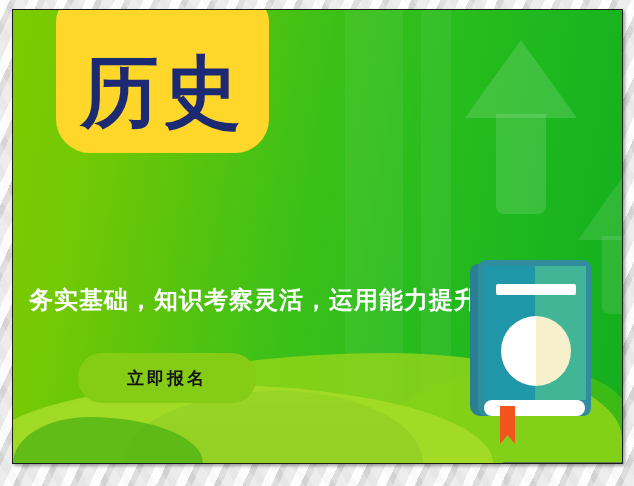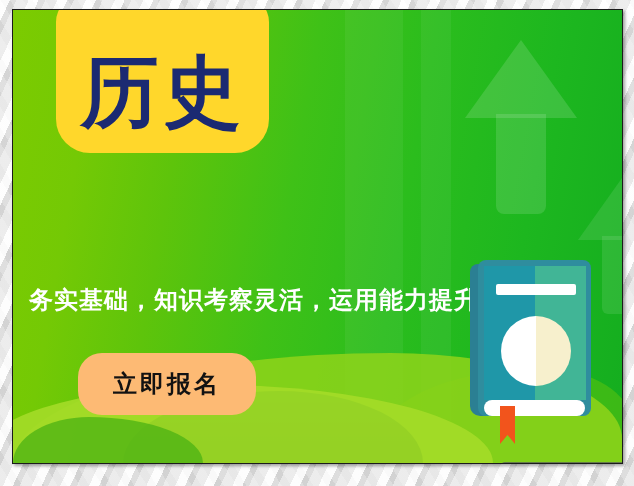--- a/index.html
+++ b/index.html
@@ -204,28 +204,28 @@
     font-size: 24px;
     letter-spacing: 1px;
     line-height: 1.1;
     white-space: nowrap;
   }
 
   
   #cta-button {
     position: absolute;
     left: 65px; top: 343px;
-    width: 178px; height: 62px;
-    background: #fdba74;
+    width: 178px; height: 50px;
+    background: #84cc16;
     border-radius: 24px;
     border: none;
     color: #121212;
     font-family: "DejaVu Sans", "Liberation Sans", sans-serif;
     font-weight: 700;
-    font-size: 24px;
+    font-size: 17px;
     letter-spacing: 3px;
     cursor: pointer;
     padding: 0;
   }
 
   
   #book {
     position: absolute;
     left: 457px; top: 250px;
     width: 121px; height: 162px;

